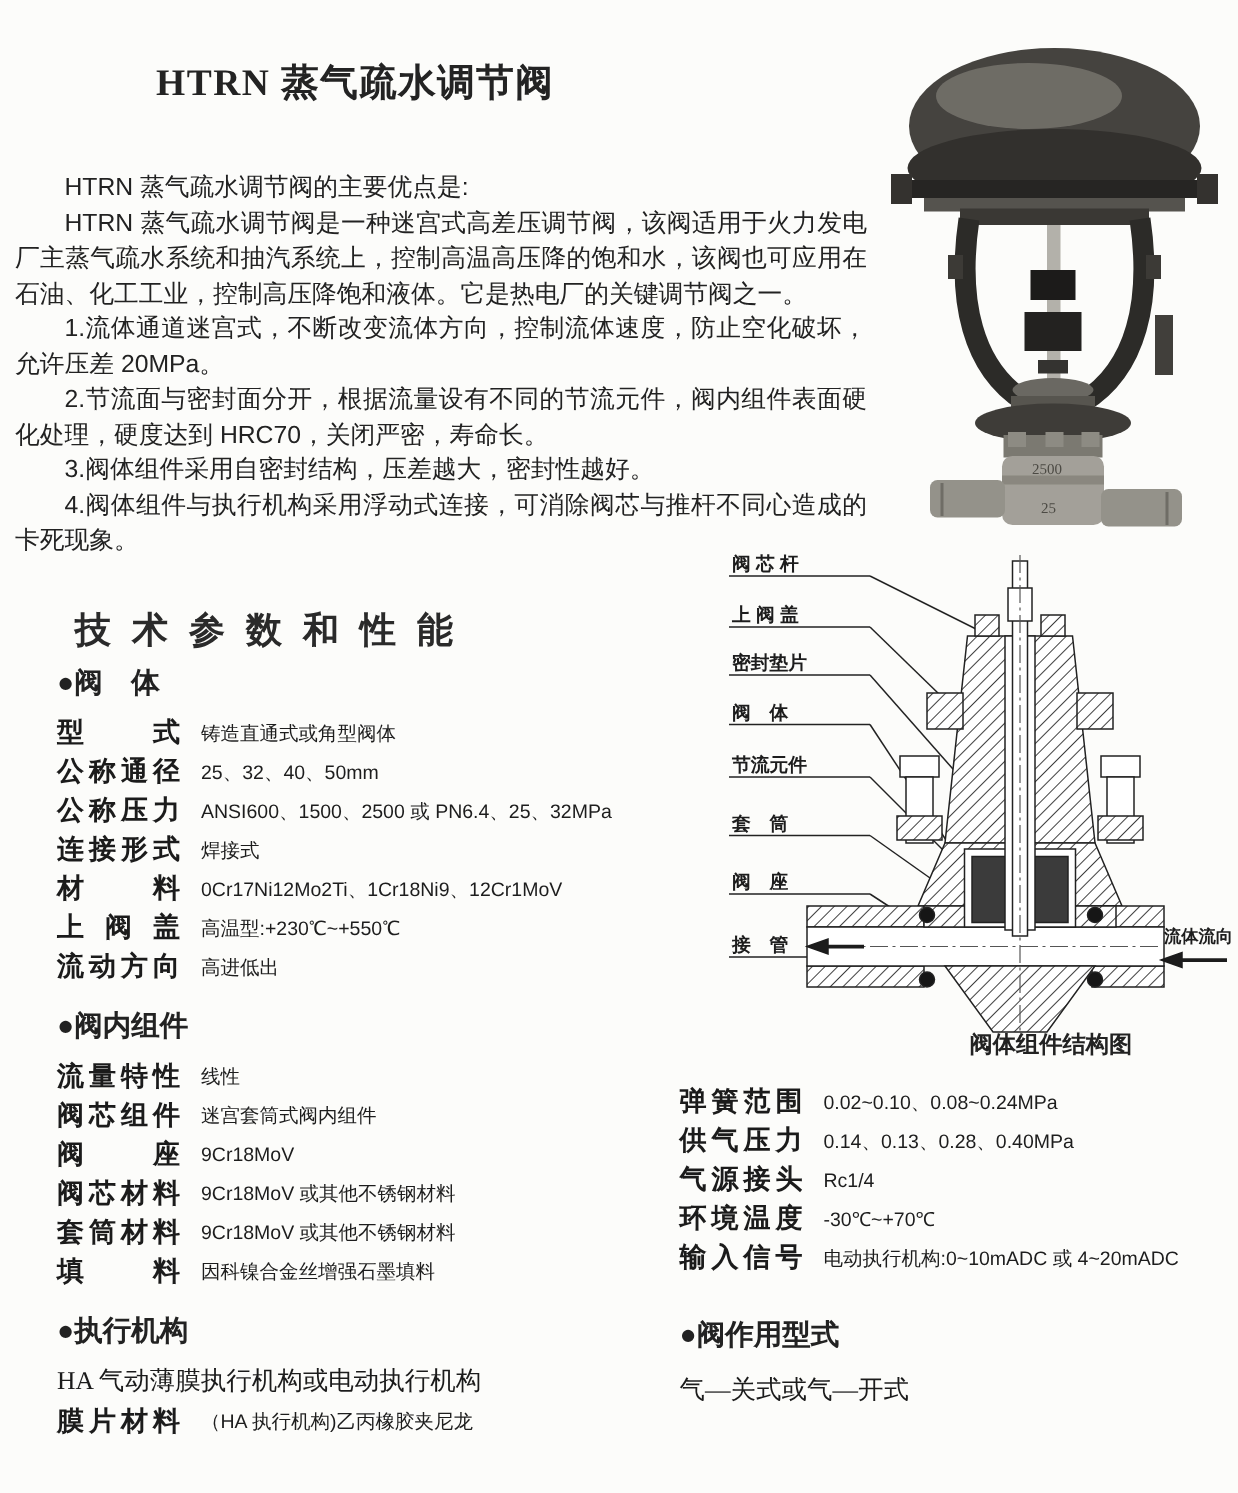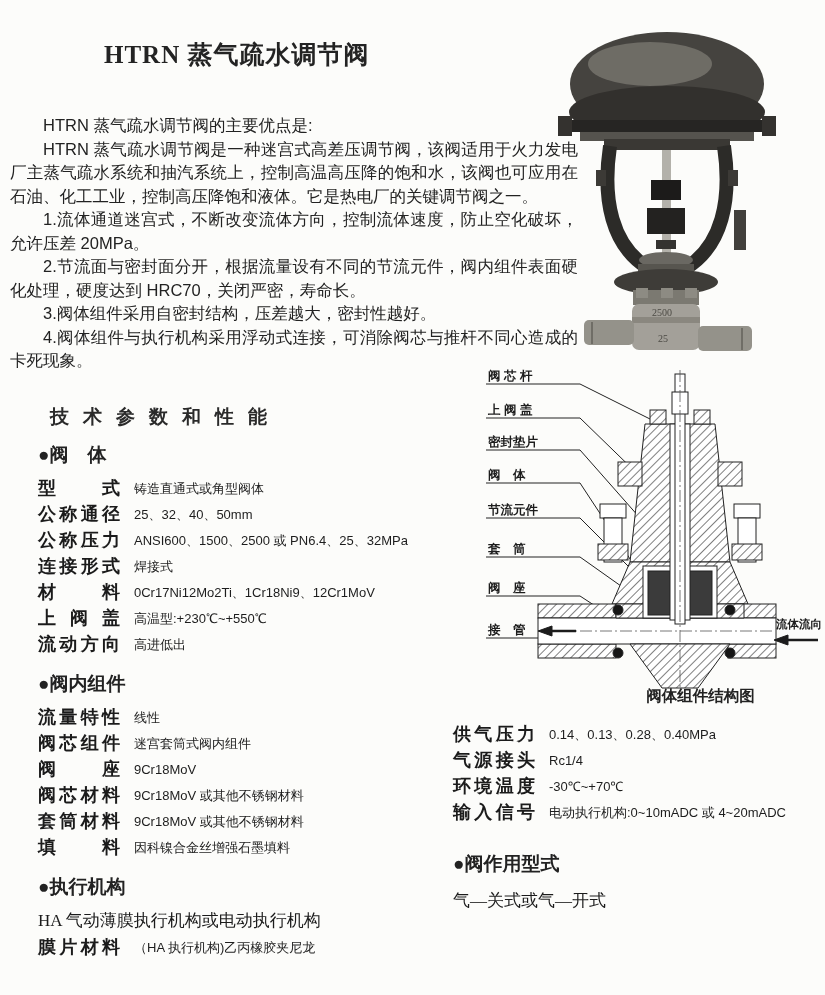--- a/index.html
+++ b/index.html
@@ -9,38 +9,38 @@
     font-family:"Liberation Sans",sans-serif;
   }
   .abs{position:absolute;}
   .title{
     left:104px;top:38px;font-family:"Liberation Serif",serif;
     font-size:25px;font-weight:bold;letter-spacing:1px;color:#232323;
   }
   .intro{left:10px;top:114px;width:568px;font-size:16.5px;line-height:23.5px;
     color:#222;text-align:justify;}
   .intro p{margin:0;text-indent:2em;}
-  .tech-heading{left:50px;top:404px;font-size:19px;font-weight:bold;
+  .tech-heading{left:50px;top:404px;font-size:24px;font-weight:bold;
     letter-spacing:14px;color:#2a2a2a;white-space:nowrap;}
   .col{left:38px;width:404px;}
   .col-left{top:442px;}
   .col-right{left:453px;top:722px;width:372px;}
   .bullet-h{font-size:19px;font-weight:bold;color:#222;margin:0 0 8px 0;}
   .rows{margin:0;}
   .row{display:flex;line-height:25px;margin-bottom:1px;}
   .lbl{flex:0 0 82px;font-weight:bold;font-size:18px;
     text-align:justify;text-align-last:justify;margin-right:14px;white-space:normal;}
   .val{flex:1;font-family:Liberation Sans, sans-serif;font-size:13px;color:#1d1d1d;}
   .kai{font-family:"Liberation Serif",serif;font-size:17px;line-height:25px;margin:2px 0;}
   .sec-gap{margin-top:14px;}
   .diagram{left:480px;top:366px;width:345px;height:332px;}
   .diagram svg{display:block;}
   .diag-caption{left:558px;top:686px;width:285px;text-align:center;
     font-size:15.5px;font-weight:bold;color:#222;}
-  .photo{left:548px;top:20px;width:238px;height:332px;}
+  .photo{left:584px;top:20px;width:238px;height:332px;}
   .action-line{font-family:"Liberation Serif",serif;font-size:17px;margin-top:12px;}
 </style>
 </head>
 <body>
 
 <div class="abs photo">
   <svg width="238" height="332" viewBox="0 0 238 332">
 
     <ellipse cx="119" cy="64" rx="97" ry="52" fill="#45433f"></ellipse>
     <ellipse cx="102" cy="44" rx="62" ry="22" fill="#7c7a73" opacity="0.75"></ellipse>
@@ -162,20 +162,24 @@
   <div class="rows">
     <div class="row">
       <span class="lbl">膜片材料</span>
       <span class="val">（HA 执行机构)乙丙橡胶夹尼龙</span>
     </div>
   </div>
 </div>
 
 <div class="abs col-right">
   <div class="rows">
+    <div class="row">
+      <span class="lbl">弹簧范围</span>
+      <span class="val">0.02~0.10、0.08~0.24MPa</span>
+    </div>
     <div class="row">
       <span class="lbl">供气压力</span>
       <span class="val">0.14、0.13、0.28、0.40MPa</span>
     </div>
     <div class="row">
       <span class="lbl">气源接头</span>
       <span class="val">Rc1/4</span>
     </div>
     <div class="row">
       <span class="lbl">环境温度</span>

